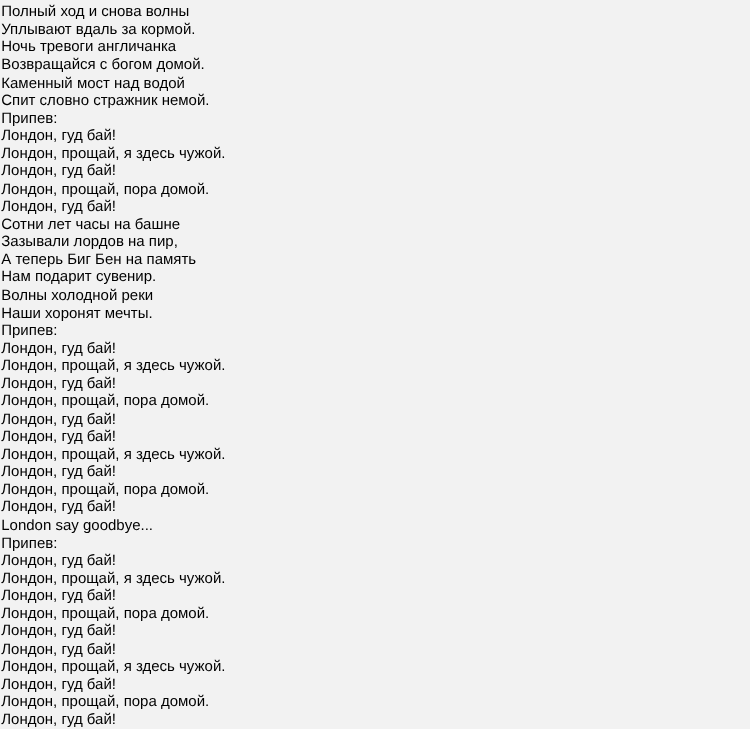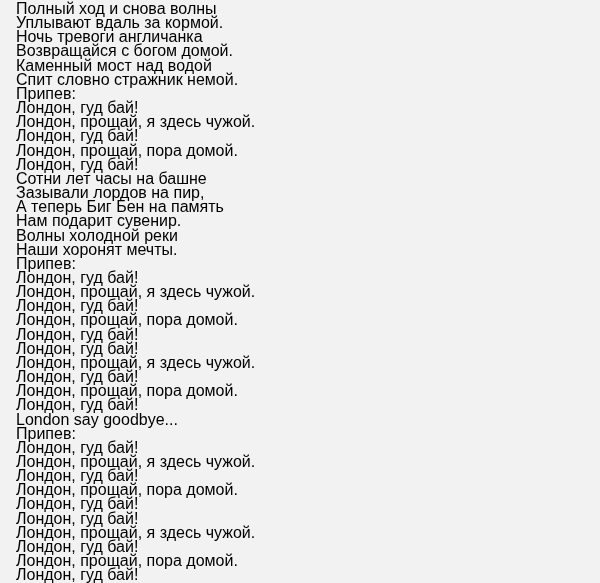--- a/index.html
+++ b/index.html
@@ -7,22 +7,22 @@
     padding: 0;
   }
   body {
     width: 600px;
     height: 583px;
     overflow: hidden;
     background: #f2f2f2;
     font-family: "Liberation Sans", sans-serif;
   }
   .lyrics {
-    padding: 2px 0 0 16px;
-    font-size: 16px;
+    padding: 2px 0 0 1px;
+    font-size: 12px;
     line-height: 14.17px;
     color: #000000;
     white-space: pre;
   }
   .line {
     height: 14.17px;
   }
 </style>
 </head>
 <body style="background: rgb(242, 242, 242);">

